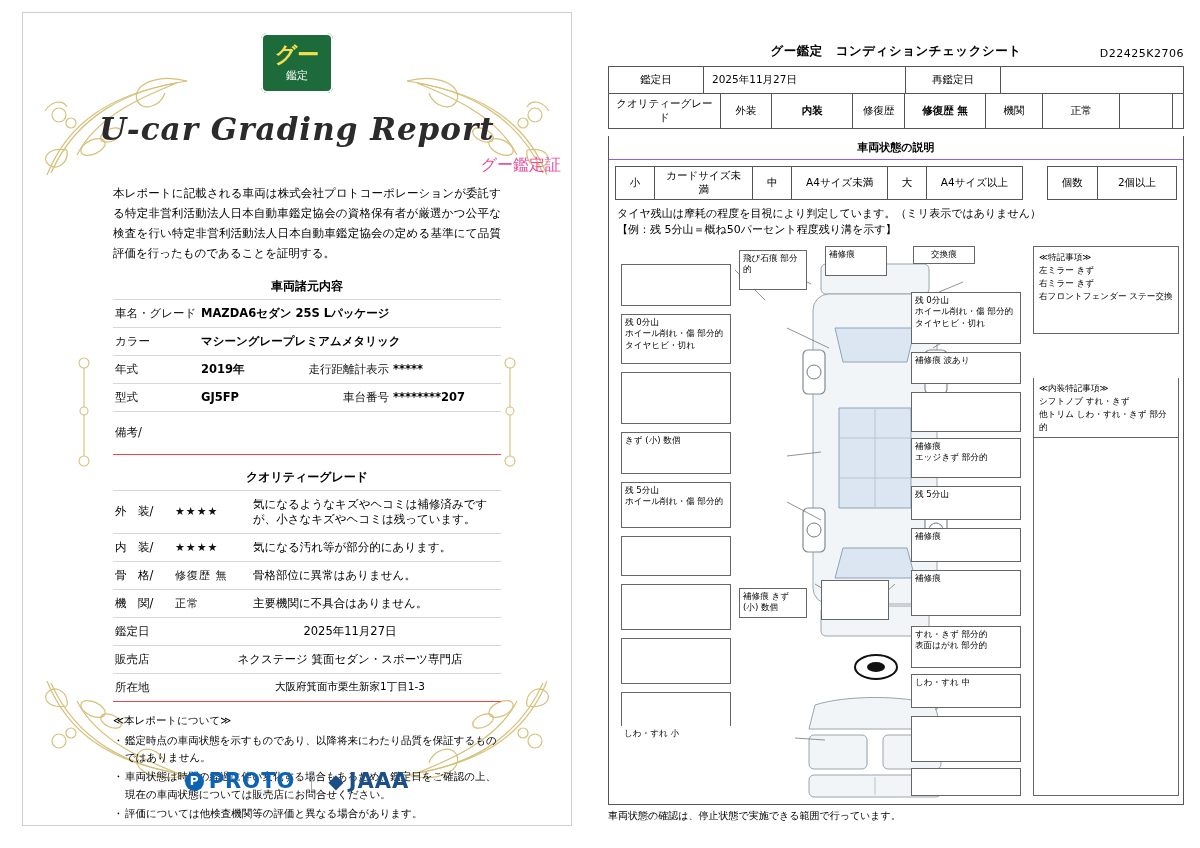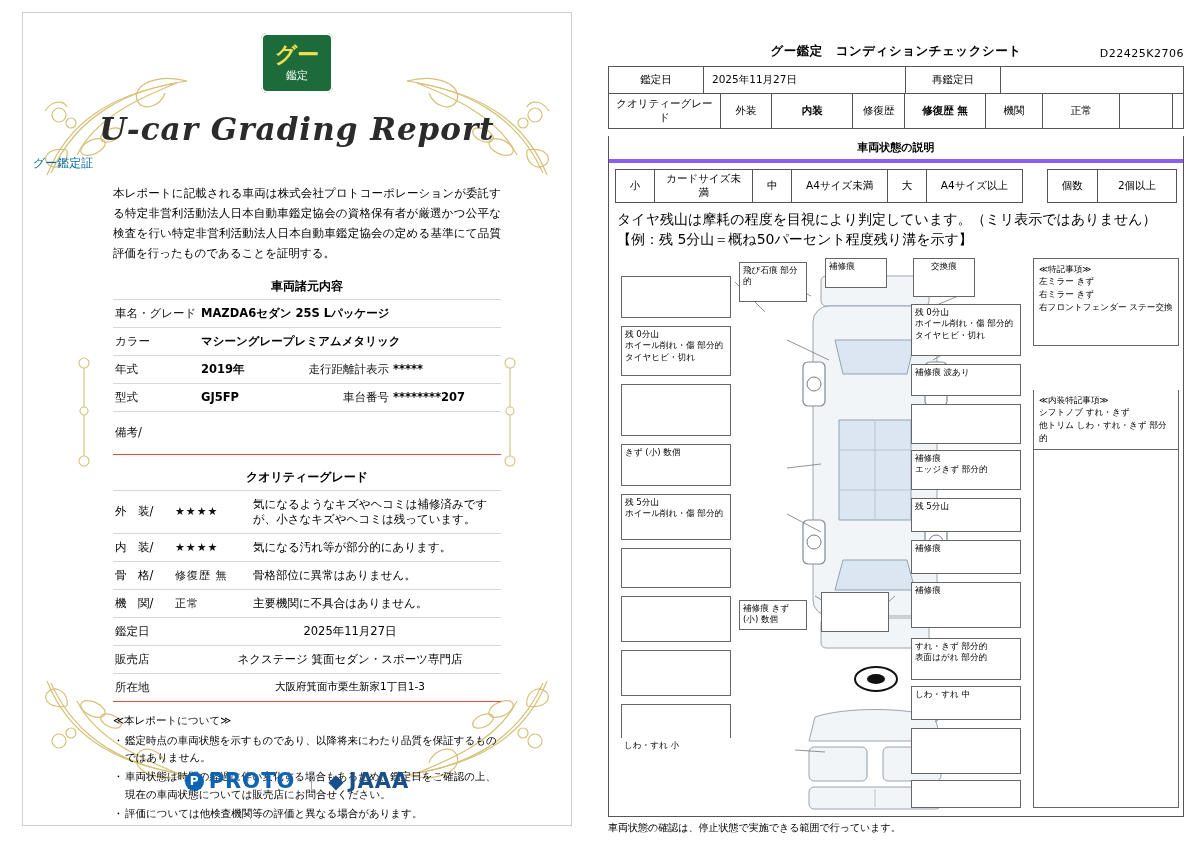--- a/index.html
+++ b/index.html
@@ -19,21 +19,21 @@
   .logo-badge{position:absolute;left:50%;top:10px;transform:translateX(-50%);
     width:72px;height:60px;background:#1d6b3a;border-radius:6px;display:flex;
     flex-direction:column;align-items:center;justify-content:center;color:#fff;
     box-shadow:0 0 0 2px #fff inset;}
   .logo-badge .g{font-size:22px;font-weight:bold;line-height:1;color:#f4e04d;}
   .logo-badge .k{font-size:11px;line-height:1.2;margin-top:3px;}
 
   .title-script{position:absolute;left:0;right:0;top:88px;text-align:center;
     font-family:"DejaVu Serif","Liberation Serif",serif;font-style:italic;
     font-size:31px;color:#2b2b2b;letter-spacing:1px;font-weight:bold;}
-  .title-sub{position:absolute;left:0;right:0;top:132px;text-align:left;font-size:12px;color:#0369a1;}
+  .title-sub{position:absolute;left:0;right:0;top:132px;text-align:right;font-size:16px;color:#ec4899;}
 
   .cert-body{position:absolute;left:80px;right:60px;top:160px;}
   .lead{font-size:11.5px;line-height:1.75;text-align:justify;}
 
   .sec-title{text-align:center;font-size:12px;font-weight:bold;margin:14px 0 4px;}
   table.spec{width:100%;border-collapse:collapse;font-size:11.5px;}
   table.spec td{border-top:1px solid #d7d7d7;padding:6px 2px;vertical-align:middle;}
   table.spec tr:last-child td{border-bottom:1px solid #ef4444;}
   .lbl{width:82px;color:#111;}
   .lbl2{width:92px;color:#111;text-align:right;}
@@ -63,27 +63,27 @@
 
   table.g{border-collapse:collapse;width:100%;font-size:10.5px;}
   table.g td{border:1px solid #555;padding:3px 5px;height:20px;}
   .c{text-align:center;}
   .b{font-weight:bold;}
 
   .sheet-top{margin-top:6px;}
   .sheet-top td{height:22px;}
 
   .statebox{border:1px solid #555;border-top:none;}
-  .state-title{text-align:center;font-weight:bold;font-size:11px;padding:4px 0;border-bottom:4px solid #8b5cf6;}
+  .state-title{text-align:center;font-weight:bold;font-size:11px;padding:4px 0;border-bottom:1px solid #8b5cf6;}
 
   .sizerow{display:flex;padding:6px 6px 2px;gap:0;}
   .sizerow table{border-collapse:collapse;font-size:10.5px;}
   .sizerow table td{border:1px solid #555;padding:2px 6px;height:18px;text-align:center;}
 
-  .tire-note{font-size:14px;line-height:1.45;padding:4px 8px 2px;}
+  .tire-note{font-size:11px;line-height:1.45;padding:4px 8px 2px;}
 
   .diagram{position:relative;height:560px;margin:0 6px 4px;}
   .cell{position:absolute;border:1px solid #666;background:#fff;font-size:8.6px;
         line-height:1.35;padding:2px 3px;box-sizing:border-box;overflow:hidden;}
   .notebox{position:absolute;border:1px solid #666;font-size:8.6px;line-height:1.5;padding:4px 5px;box-sizing:border-box;}
 
   .carimg{position:absolute;left:180px;top:18px;width:160px;height:390px;}
   .interior{position:absolute;left:180px;top:455px;width:160px;height:105px;}
   .wheel-ic{position:absolute;left:238px;top:412px;width:46px;height:30px;}
 
@@ -430,21 +430,21 @@
         <div class="cell" style="left:6px;top:242px;width:110px;height:46px;white-space:pre-line">残 5分山
 ホイール削れ・傷 部分的</div>
         <div class="cell" style="left:6px;top:296px;width:110px;height:40px;"></div>
         <div class="cell" style="left:6px;top:344px;width:110px;height:46px;"></div>
         <div class="cell" style="left:6px;top:398px;width:110px;height:46px;"></div>
         <div class="cell" style="left:6px;top:452px;width:110px;height:46px;"></div>
         <div class="cell" style="left:6px;top:486px;width:110px;height:36px;border:none">しわ・すれ 小</div>
 
         <div class="cell" style="left:124px;top:10px;width:68px;height:40px;">飛び石痕 部分的</div>
         <div class="cell" style="left:210px;top:6px;width:62px;height:30px;">補修痕</div>
-        <div class="cell" style="left:298px;top:6px;width:62px;height:39px;padding-left:17px;">交換痕</div>
+        <div class="cell" style="left:298px;top:6px;width:62px;height:18px;padding-left:17px;">交換痕</div>
 
         <div class="cell" style="left:296px;top:52px;width:110px;height:52px;white-space:pre-line">残 0分山
 ホイール削れ・傷 部分的
 タイヤヒビ・切れ</div>
         <div class="cell" style="left:296px;top:112px;width:110px;height:32px;">補修痕 波あり</div>
         <div class="cell" style="left:296px;top:152px;width:110px;height:40px;"></div>
         <div class="cell" style="left:296px;top:198px;width:110px;height:40px;white-space:pre-line">補修痕
 エッジきず 部分的</div>
         <div class="cell" style="left:296px;top:246px;width:110px;height:34px;">残 5分山</div>
         <div class="cell" style="left:296px;top:288px;width:110px;height:34px;">補修痕</div>

